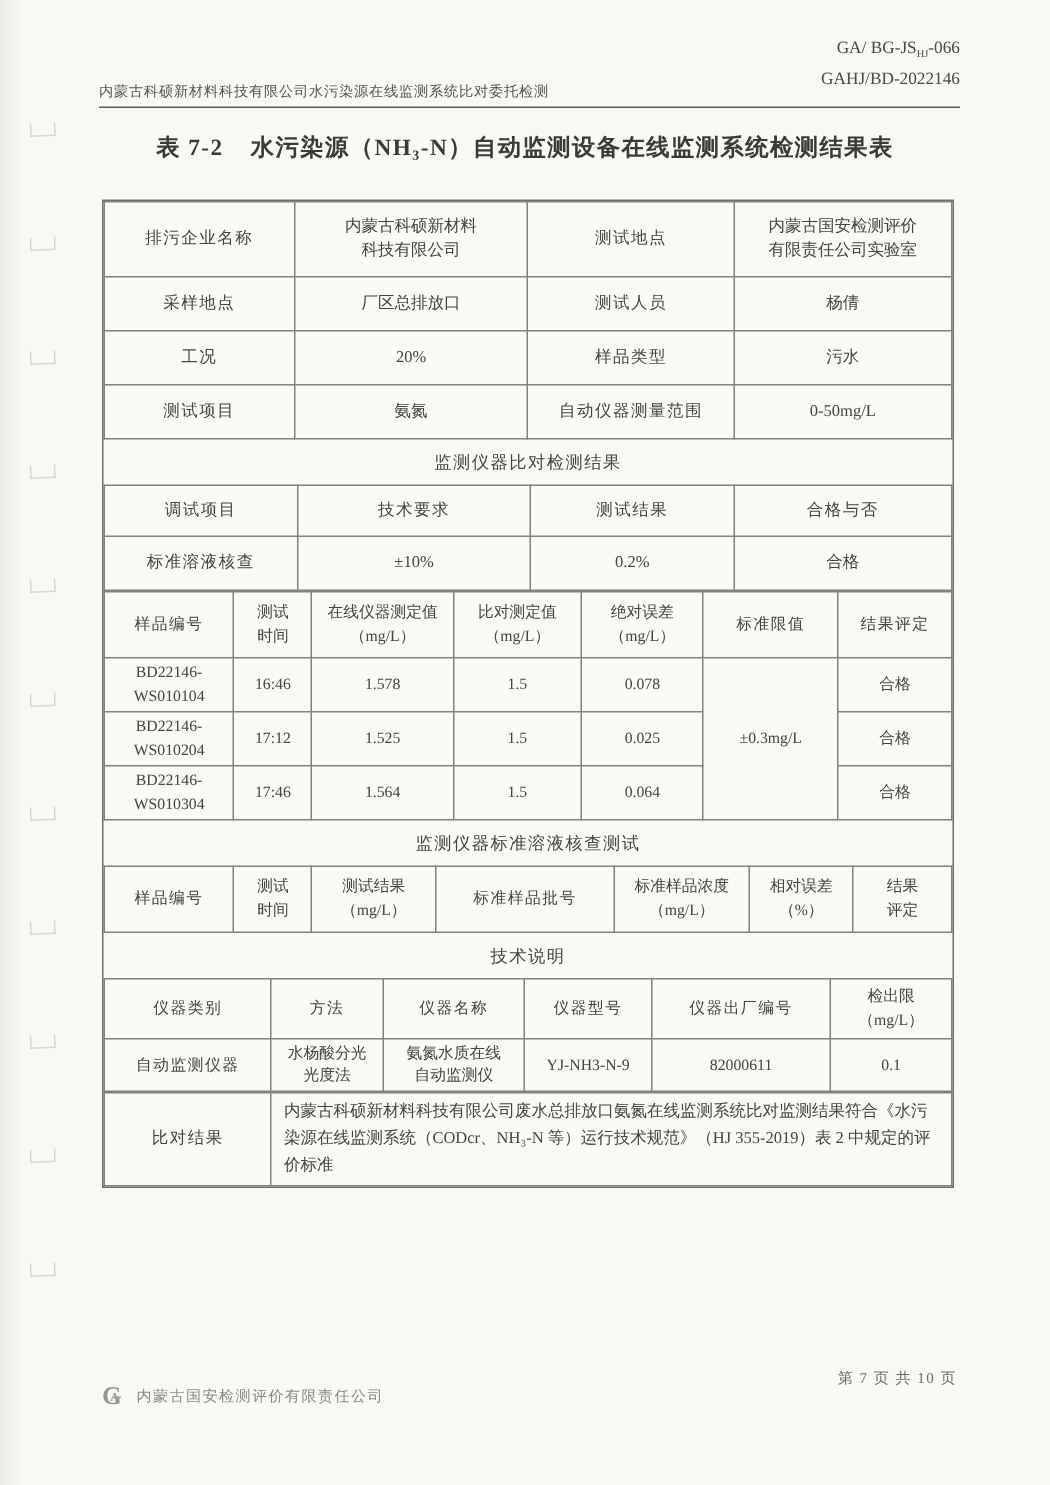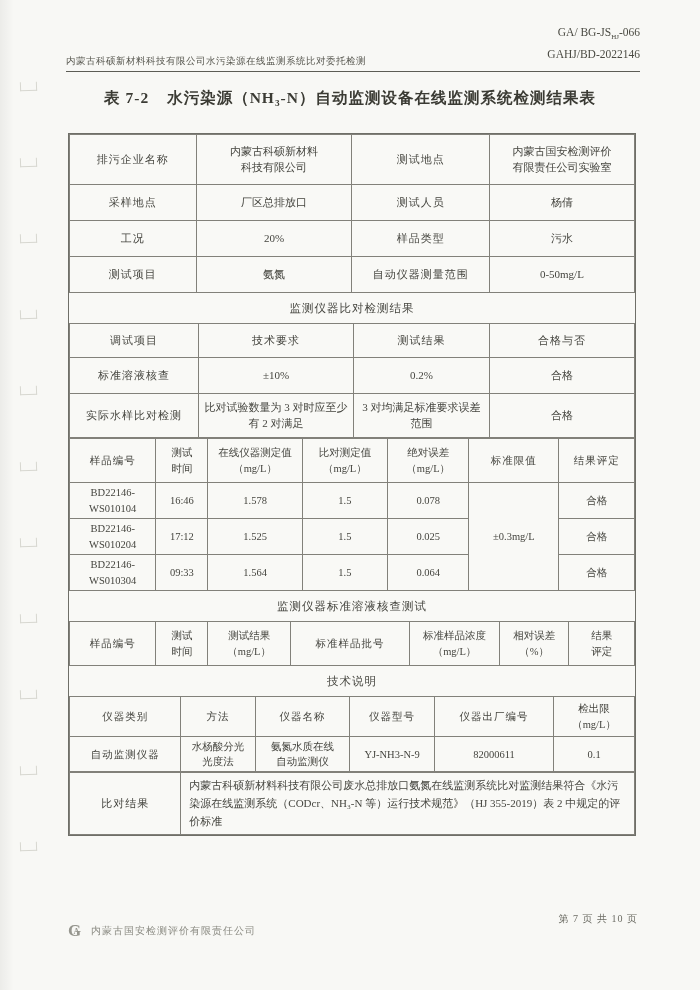--- a/index.html
+++ b/index.html
@@ -160,26 +160,20 @@
       <td class="lbl">技术要求</td>
       <td class="lbl">测试结果</td>
       <td class="lbl">合格与否</td>
     </tr>
     <tr style="height:36px">
       <td class="lbl">标准溶液核查</td>
       <td>±10%</td>
       <td>0.2%</td>
       <td>合格</td>
     </tr>
-    <tr style="height:44px">
-      <td class="lbl">实际水样比对检测</td>
-      <td>比对试验数量为 3 对时应至少有 2 对满足</td>
-      <td>3 对均满足标准要求误差范围</td>
-      <td>合格</td>
-    </tr>
   </tbody>
     </table>
 
   <table class="small">
     <colgroup>
         <col style="width:15.3%">
         <col style="width:9.2%">
         <col style="width:16.7%">
         <col style="width:15.1%">
         <col style="width:14.4%">
@@ -212,21 +206,21 @@
 WS010204</td>
       <td>17:12</td>
       <td>1.525</td>
       <td>1.5</td>
       <td>0.025</td>
       <td>合格</td>
     </tr>
     <tr style="height:36px">
       <td class="preline">BD22146-
 WS010304</td>
-      <td>09:33</td>
+      <td>17:46</td>
       <td>1.564</td>
       <td>1.5</td>
       <td>0.064</td>
       <td>合格</td>
     </tr>
   </tbody>
     </table>
 
   <div class="sec-title">监测仪器标准溶液核查测试</div>
   <table class="small">

